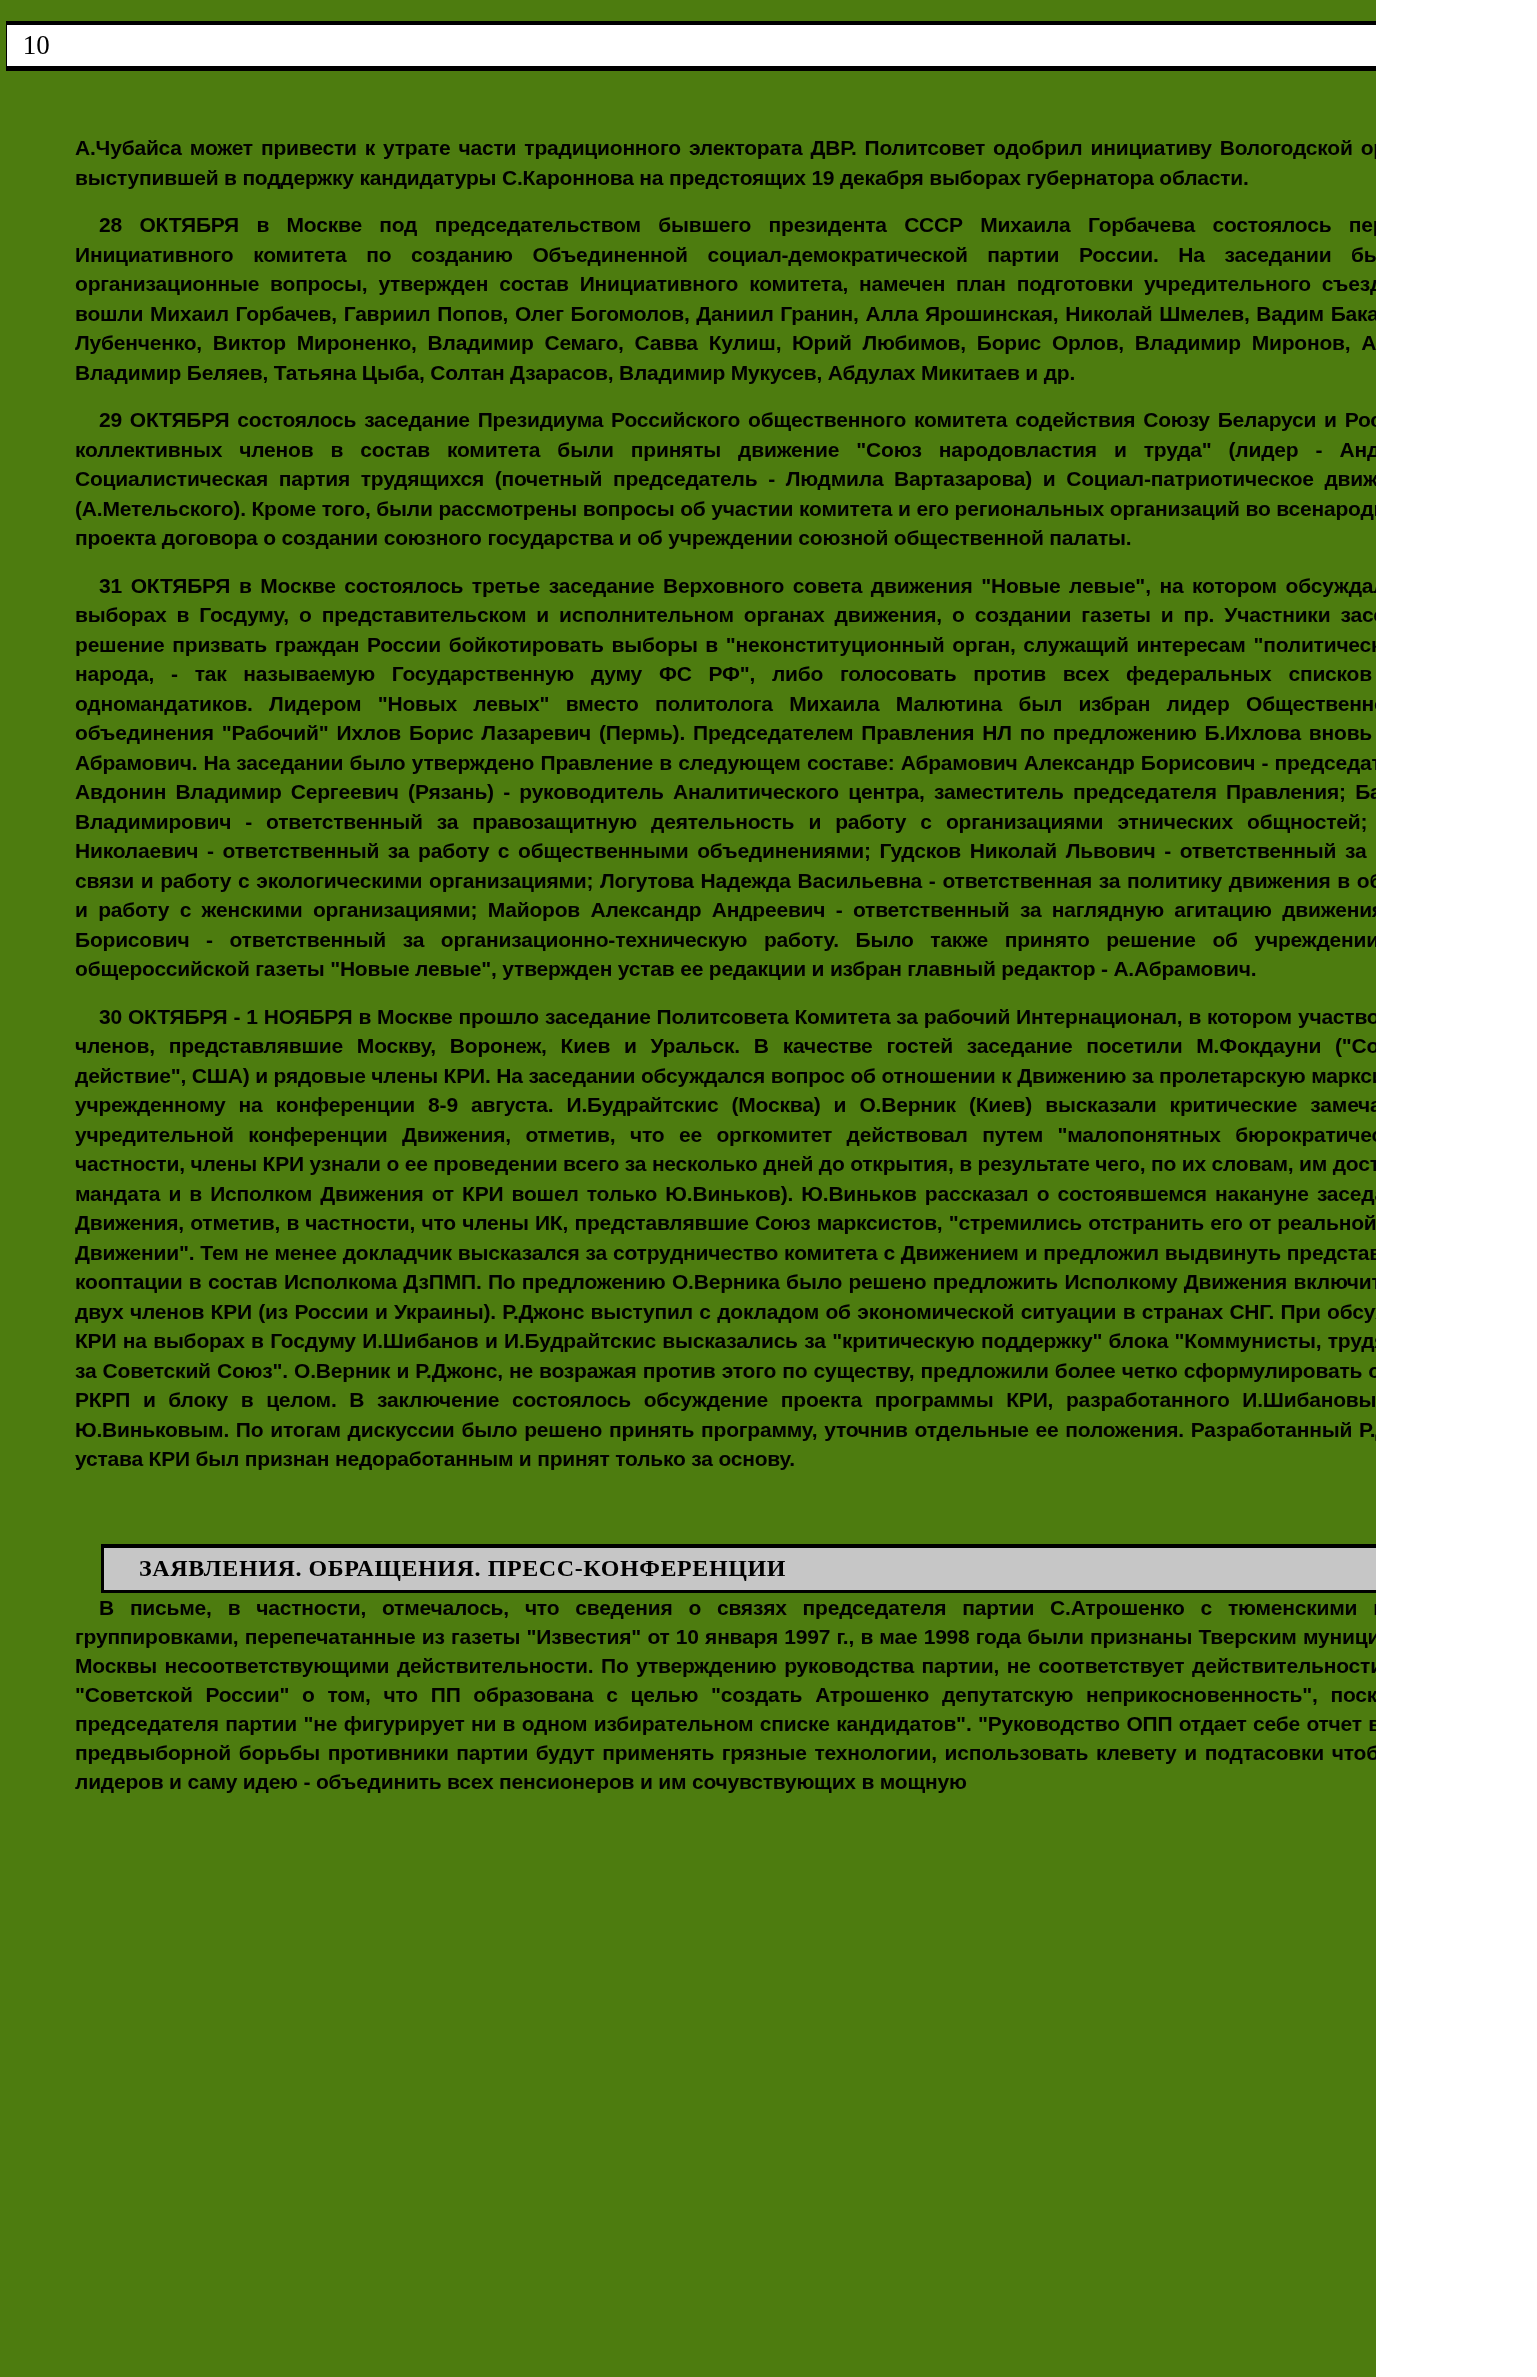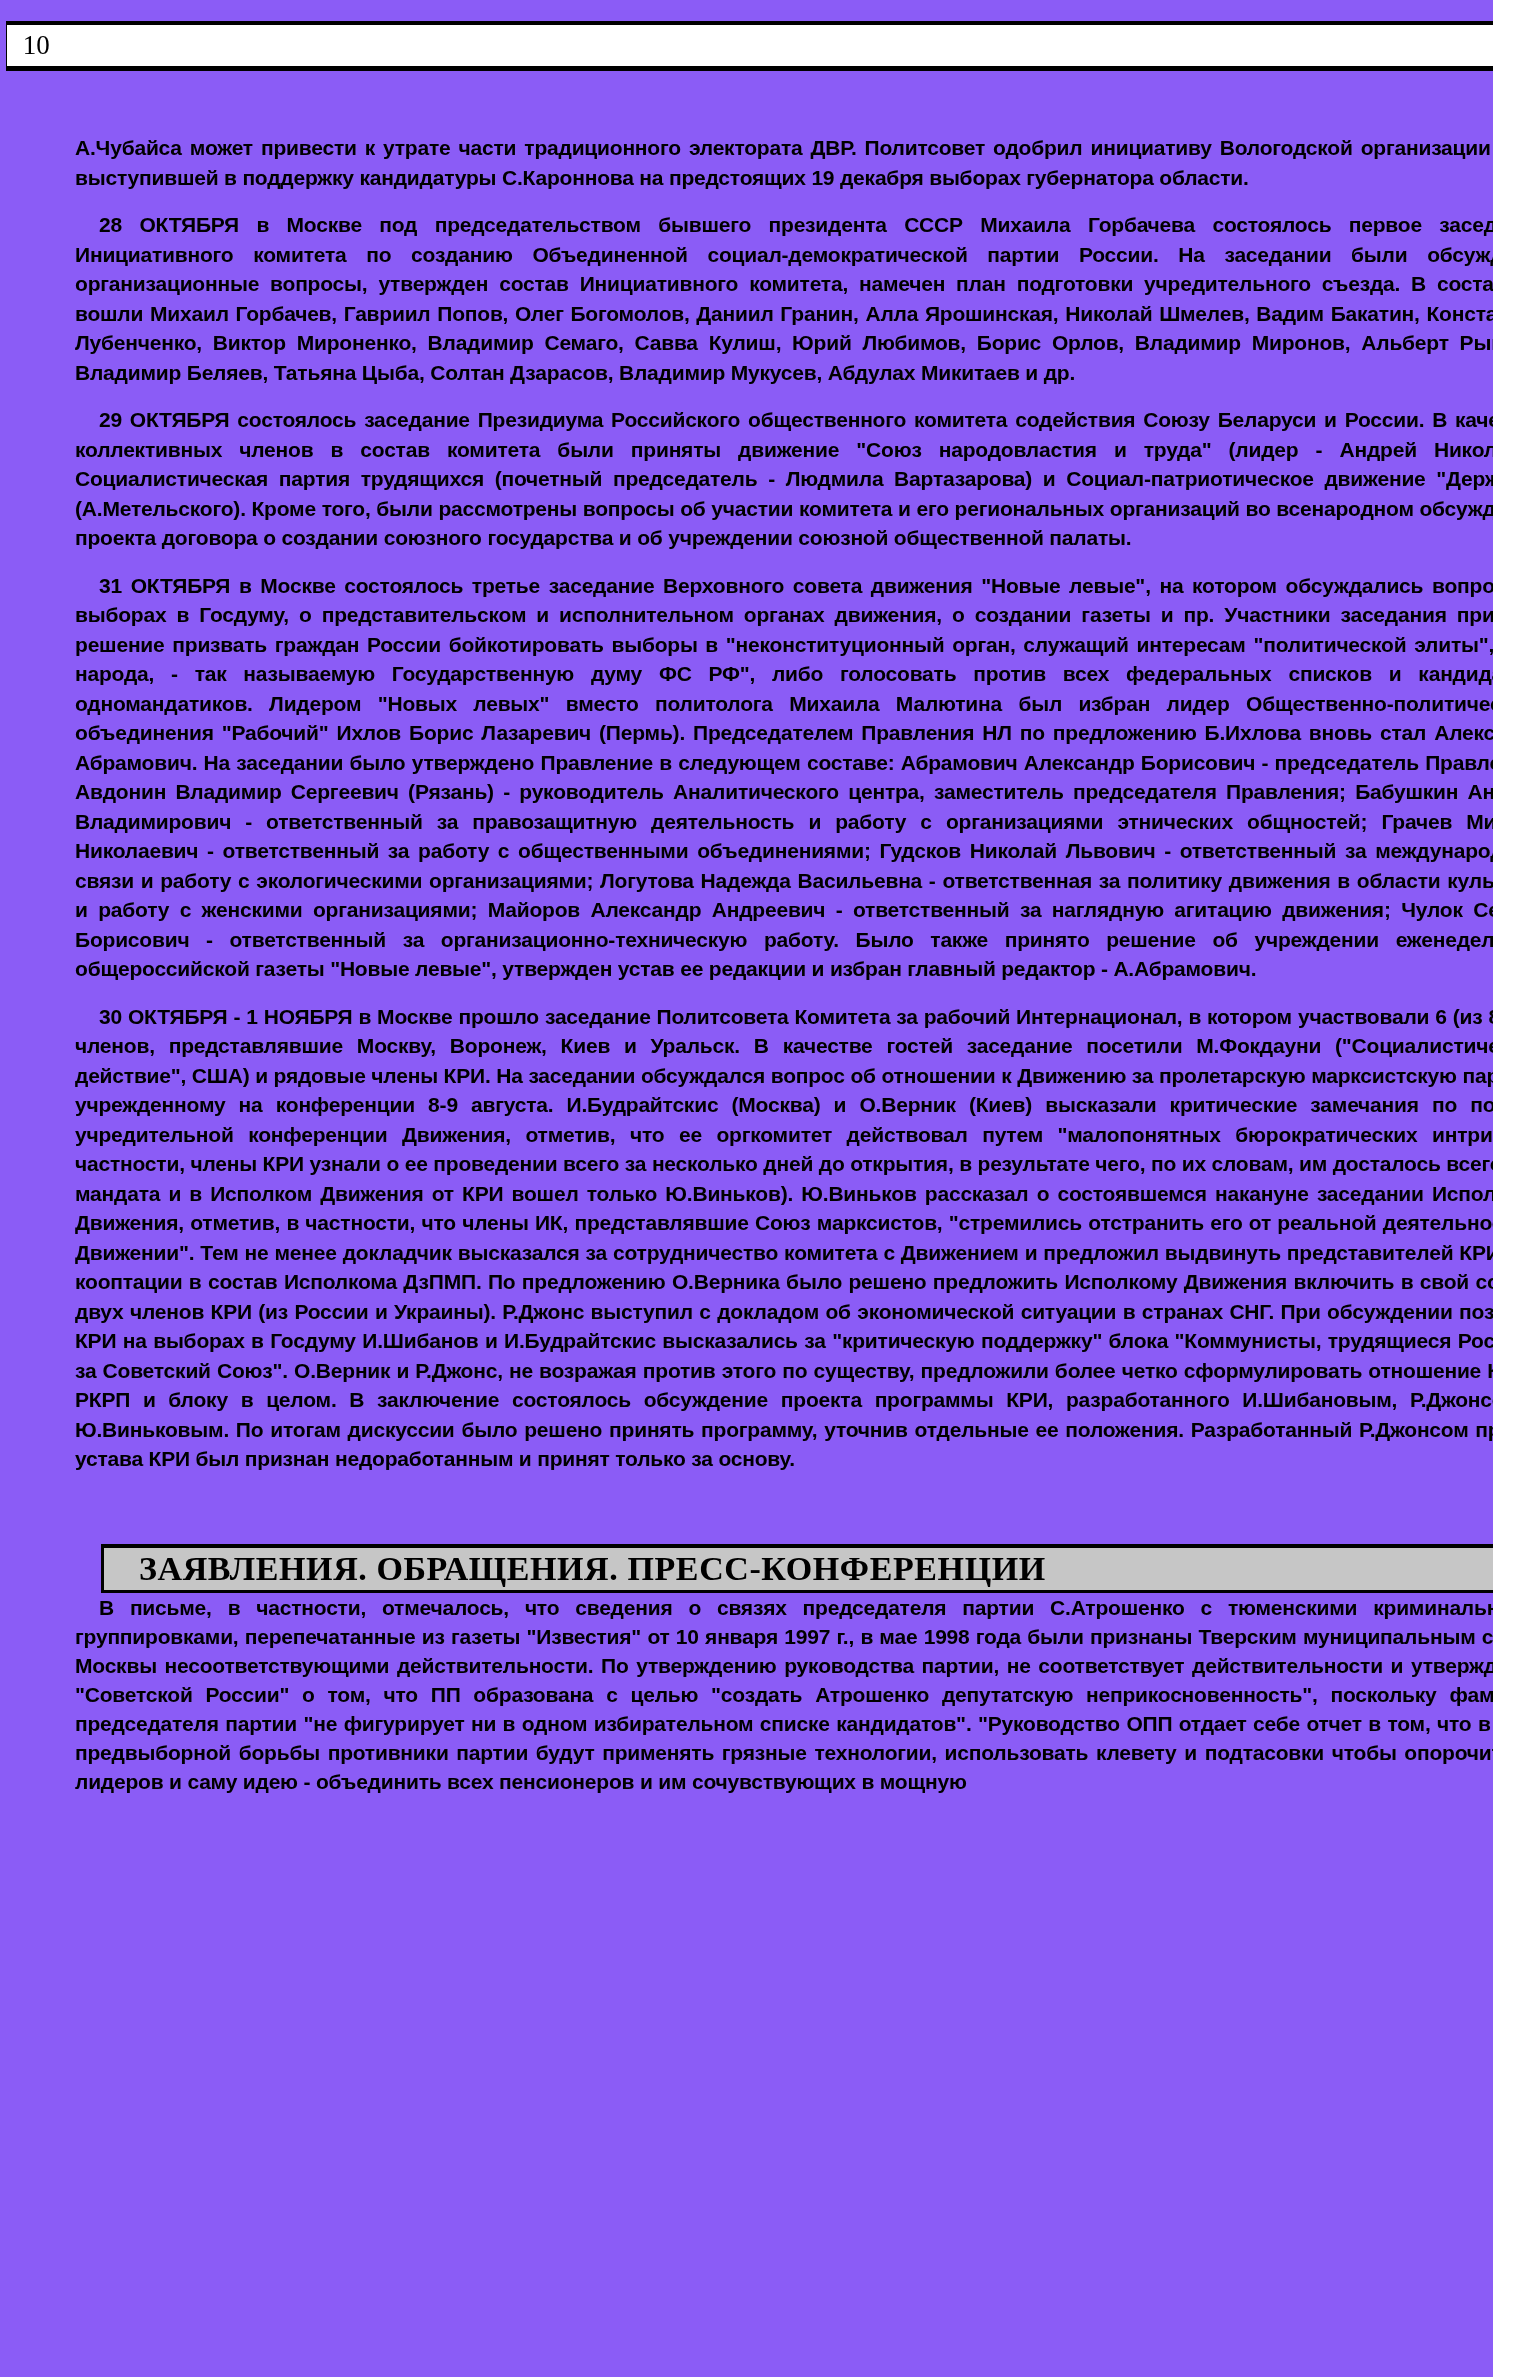--- a/index.html
+++ b/index.html
@@ -2,23 +2,23 @@
 <html lang="ru" style="font-size:10.2px"><head>
 <meta charset="utf-8">
 <style>
   html, body {
     margin: 0;
     padding: 0;
     background: #ffffff;
   }
   .page {
     position: relative;
-    width: 1493px;
+    width: 1376px;
     height: 2377px;
-    background: #8b5cf6;
+    background: #4d7c0f;
     color: #000000;
     overflow: hidden;
     font-family: "Liberation Sans", sans-serif;
     text-decoration: underline;
   }
 
   
   .masthead-box {
     position: absolute;
     left: 6.4px;
@@ -81,21 +81,21 @@
     background: #c6c6c6;
     border: 3.2px solid #000000;
     border-top-width: 4.5px;
     display: flex;
     align-items: center;
     padding-left: 35px;
   }
   .section-title {
     font-family: "Liberation Serif", serif;
     font-weight: 700;
-    font-size: 34px;
+    font-size: 24px;
     letter-spacing: 0.6px;
     white-space: nowrap;
   }
 
   
   .headline {
     font-size: 27px;
     font-weight: 700;
     text-indent: 24px;
     letter-spacing: -0.2px;

